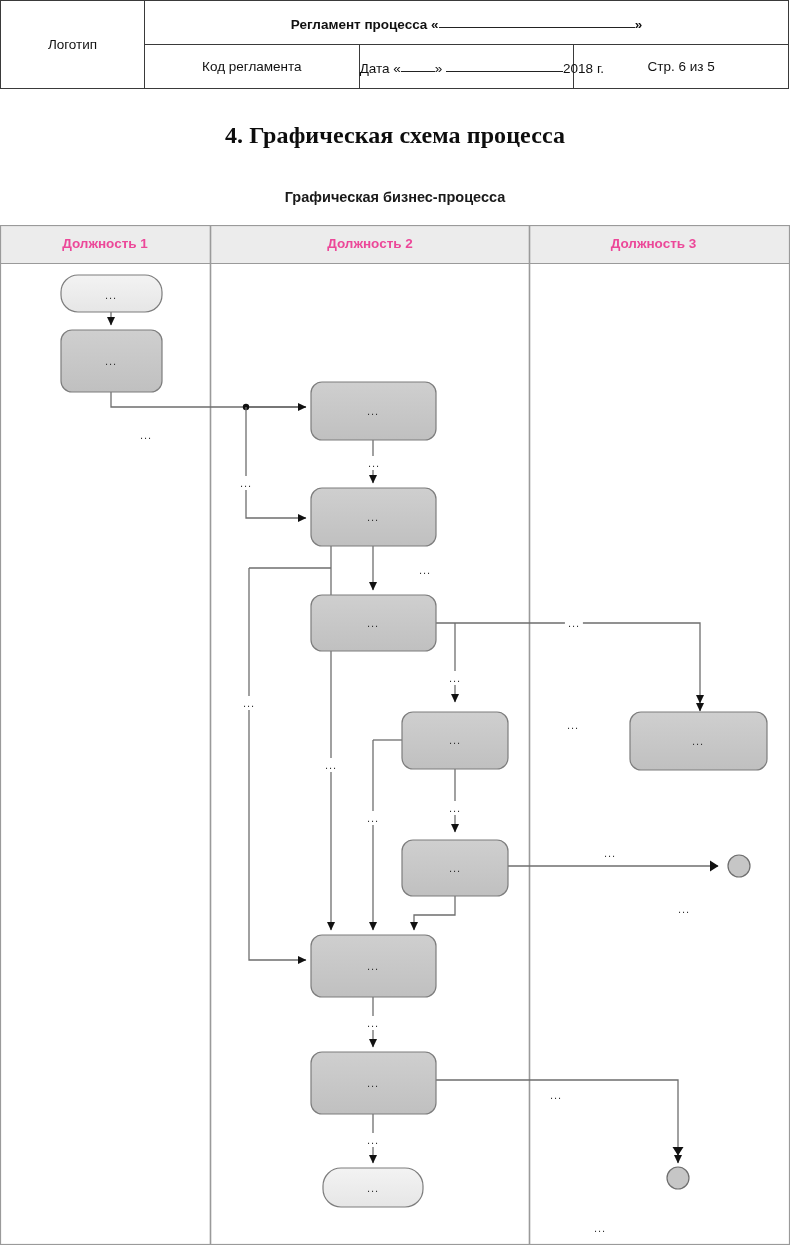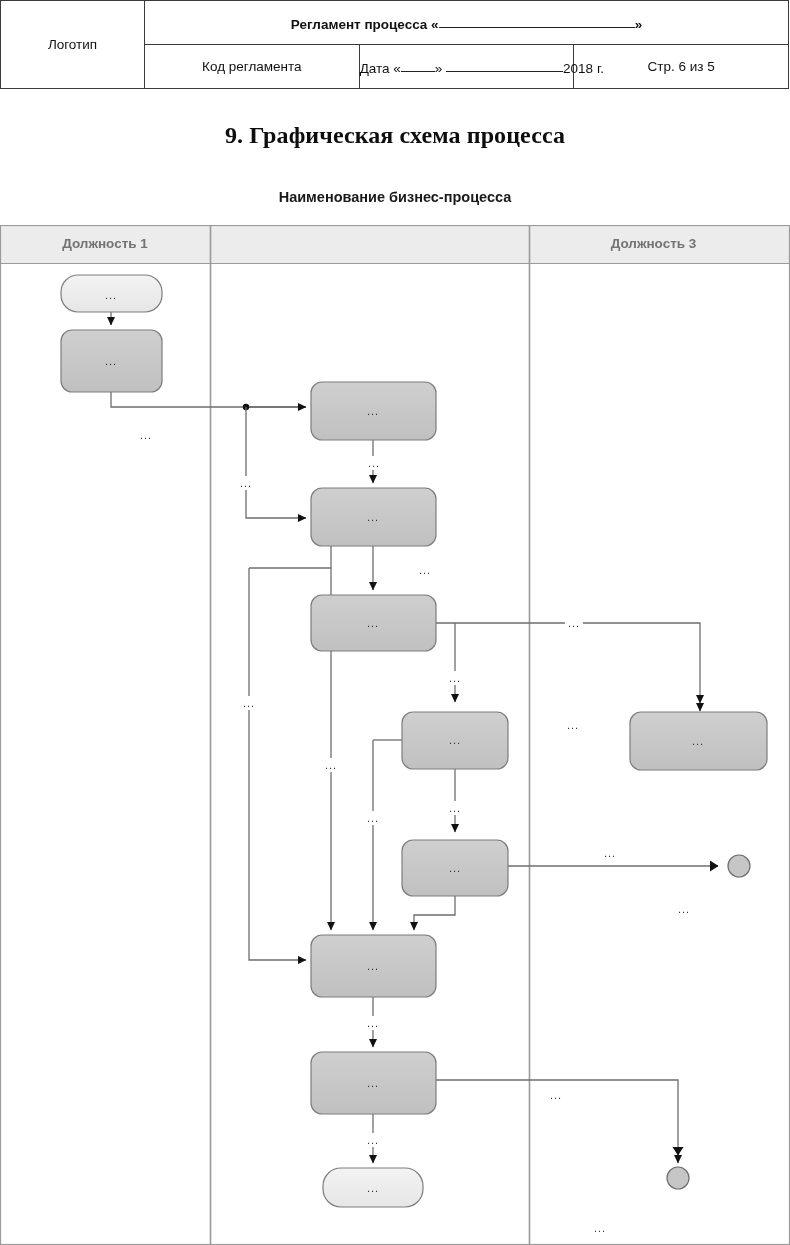--- a/index.html
+++ b/index.html
@@ -93,21 +93,21 @@
     width: 790px;
     height: 1020px;
   }
   #diagram svg { display: block; }
 
   .lane-label {
     position: absolute;
     font-family: "Liberation Sans", sans-serif;
     font-weight: bold;
     font-size: 13.5px;
-    color: #737373;
+    color: #ec4899;
     text-align: center;
     white-space: nowrap;
   }
 
   .node-label {
     position: absolute;
     font-family: "Liberation Sans", sans-serif;
     font-size: 11px;
     color: #333;
     text-align: center;
@@ -147,22 +147,22 @@
     <td class="hdr-date">
       <span>Дата «</span><span class="u-line u-short"></span><span>»</span>&nbsp;<span class="u-line u-mid"></span><span>2018 г.</span>
     </td>
     <td class="hdr-page">
       <span>Стр. 6 из 5</span>
     </td>
   </tr>
 </tbody>
   </table>
 
-<div class="section-title">9. Графическая схема процесса</div>
-<div class="process-name">Наименование бизнес-процесса</div>
+<div class="section-title">4. Графическая схема процесса</div>
+<div class="process-name">Графическая бизнес-процесса</div>
 
 <div id="diagram">
 
   <svg width="790" height="1020" viewBox="0 0 790 1020" xmlns="http://www.w3.org/2000/svg">
     <defs>
       <marker id="arw" markerWidth="9" markerHeight="9" refX="8.2" refY="4.5" orient="auto" markerUnits="userSpaceOnUse">
         <path d="M0,0.4 L8.6,4.5 L0,8.6 z" fill="#111111"></path>
       </marker>
       <marker id="arw2" markerWidth="9" markerHeight="9" refX="8.2" refY="4.5" orient="auto" markerUnits="userSpaceOnUse">
         <path d="M0,0.4 L8.6,4.5 L0,8.6 z" fill="#111111"></path>
@@ -247,20 +247,21 @@
     <circle cx="739" cy="641" r="11" fill="#c6c6c6" stroke="#6e6e6e" stroke-width="1.2"></circle>
     <circle cx="678" cy="953" r="11" fill="#c6c6c6" stroke="#6e6e6e" stroke-width="1.2"></circle>
 
     <g fill="#111111">
       <path d="M710,635.5 L718.6,641 L710,646.5 z"></path>
       <path d="M672.5,922 L683.5,922 L678,930.6 z"></path>
     </g>
   </svg>
 
   <div class="lane-label" style="left:0;   top:11px; width:210px;">Должность 1</div>
+  <div class="lane-label" style="left:211px; top:11px; width:318px;">Должность 2</div>
   <div class="lane-label" style="left:524px; top:11px; width:259px;">Должность 3</div>
 
   <div class="node-label" style="left:111px; top:70px;">...</div>
   <div class="node-label" style="left:111px; top:136px;">...</div>
   <div class="node-label" style="left:373px; top:186px;">...</div>
   <div class="node-label" style="left:373px; top:292px;">...</div>
   <div class="node-label" style="left:373px; top:398px;">...</div>
   <div class="node-label" style="left:455px; top:515px;">...</div>
   <div class="node-label" style="left:455px; top:643px;">...</div>
   <div class="node-label" style="left:373px; top:741px;">...</div>

